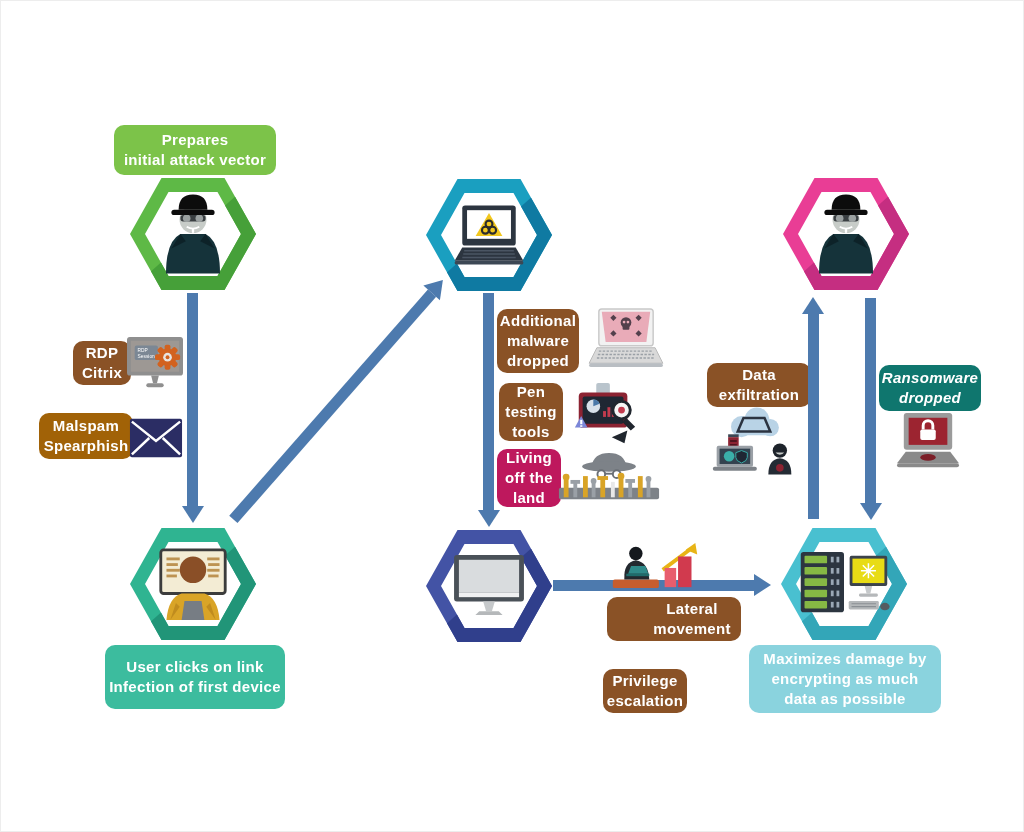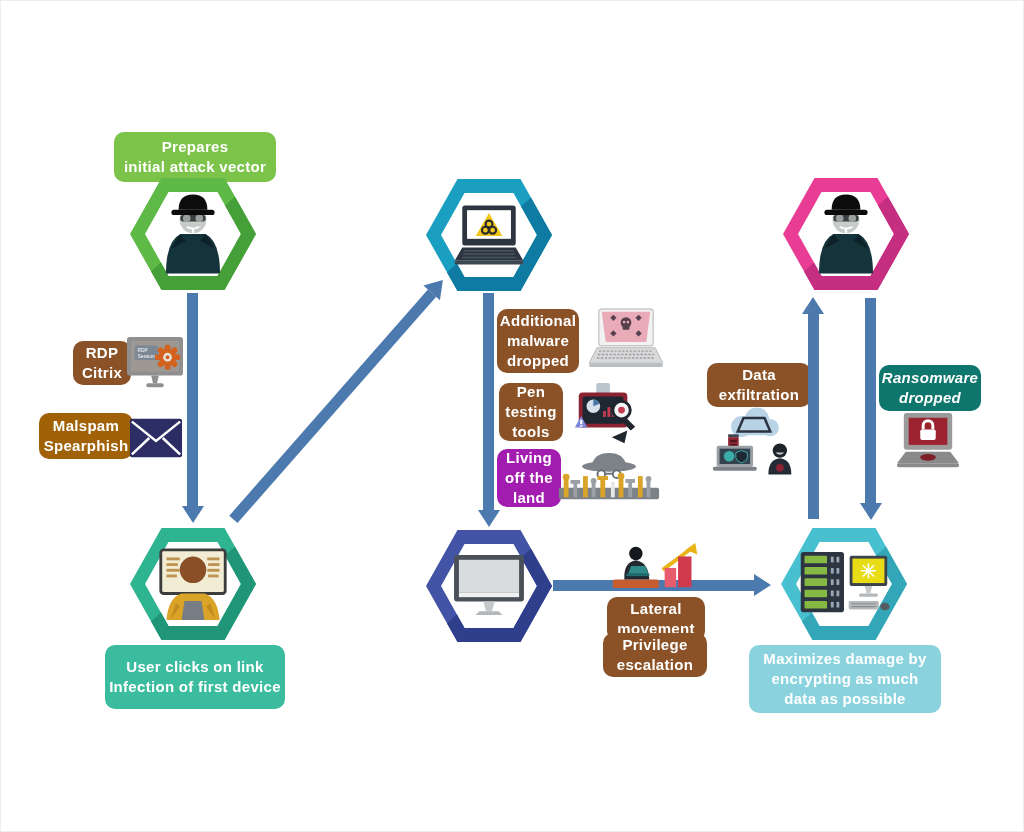--- a/index.html
+++ b/index.html
@@ -46,21 +46,21 @@
     </div>
   <div class="arrow" style="left:812px; top:507px; width:222px; transform:rotate(-90deg);">
       <div class="shaft"></div>
       <div class="head"></div>
     </div>
   <div class="arrow" style="left:870px; top:286px; width:222px; transform:rotate(90deg);">
       <div class="shaft"></div>
       <div class="head"></div>
     </div>
 
-  <div class="label f15" style="left: 113px; top: 131px; width: 162px; height: 50px; background-color: rgb(124, 195, 73);">Prepares
+  <div class="label f15" style="left: 113px; top: 124px; width: 162px; height: 50px; background-color: rgb(124, 195, 73);">Prepares
 initial attack vector</div>
   <div class="hex" style="left:129px; top:177px;">
       <svg class="hexsvg" viewBox="0 0 126 112">
         <defs>
           <clipPath id="hexclip0">
             <polygon points="126,0 126,112 0,112"></polygon>
           </clipPath>
         </defs>
         <path d="M0,56 L31.5,0 L94.5,0 L126,56 L94.5,112 L31.5,112 Z M15,56 L38.5,14 L87.5,14 L111,56 L87.5,98 L38.5,98 Z" fill="#5eb946" fill-rule="evenodd"></path>
         <path d="M0,56 L31.5,0 L94.5,0 L126,56 L94.5,112 L31.5,112 Z M15,56 L38.5,14 L87.5,14 L111,56 L87.5,98 L38.5,98 Z" fill="#46a039" fill-rule="evenodd" clip-path="url(#hexclip0)"></path>
@@ -296,21 +296,21 @@
     </g>
     <circle cx="56" cy="32" r="9" fill="#f5f5f5" stroke="#20262e" stroke-width="3"></circle>
     <circle cx="56" cy="32" r="3.5" fill="#c23b4e"></circle>
     <path d="M61,40 L70,49 L65.5,53 L56.5,44 Z" fill="#20262e"></path>
     <path d="M8,50 L21,50 L14.5,38 Z" fill="#7b86d8"></path>
     <rect x="13.5" y="42" width="2.2" height="4.5" fill="#ffffff"></rect>
     <rect x="13.5" y="47.6" width="2.2" height="1.6" fill="#ffffff"></rect>
     <path d="M46,60 L62,53 L59,66 Z" fill="#20262e"></path>
   </svg>
 
-  <div class="label f13" style="left: 496px; top: 448px; width: 64px; height: 58px; background-color: #a21caf;">Living
+  <div class="label f13" style="left: 496px; top: 448px; width: 64px; height: 58px; background-color: #be185d;">Living
 off the
 land</div>
   <svg class="sideicon" style="left:556px; top:450px;" width="104" height="56" viewBox="0 0 108 58">
     <path d="M36,16 Q38,2 54,2 Q70,2 72,16 Z" fill="#7d8288"></path>
     <ellipse cx="54" cy="16" rx="28" ry="5.5" fill="#7d8288"></ellipse>
     <circle cx="46" cy="24" r="4" fill="#ffffff" stroke="#6a6f75" stroke-width="2"></circle>
     <circle cx="62" cy="24" r="4" fill="#ffffff" stroke="#6a6f75" stroke-width="2"></circle>
     <path d="M50,23.5 L58,23.5" stroke="#6a6f75" stroke-width="2"></path>
     <rect x="2" y="38" width="104" height="12" rx="2" fill="#7d8288"></rect>
     <g>
@@ -338,23 +338,23 @@
     <path d="M56,30 L84,9" stroke="#e8b416" stroke-width="4"></path>
     <path d="M90,2 L92,14 L80,9 Z" fill="#e8b416"></path>
     <rect x="58" y="28" width="12" height="20" fill="#e85d6d"></rect>
     <rect x="72" y="16" width="14" height="32" fill="#d13a4e"></rect>
     <rect x="4" y="40" width="48" height="9" rx="2" fill="#c65d2e"></rect>
     <path d="M16,40 Q15,22 28,20 Q41,22 42,40 Z" fill="#23292f"></path>
     <circle cx="28" cy="13" r="7" fill="#15191e"></circle>
     <path d="M20,34 L41,34 L38,26 L23,26 Z" fill="#2f8a8a"></path>
     <rect x="18" y="34" width="24" height="2.6" fill="#1f6b6b"></rect>
   </svg>
-  <div class="label f13" style="left: 606px; top: 596px; width: 98px; height: 44px; background-color: rgb(138, 82, 38);">Lateral
+  <div class="label f13" style="left: 606px; top: 596px; width: 98px; height: 44px; background-color: rgb(138, 82, 38); padding-left: 36px;">Lateral
 movement</div>
-  <div class="label f13" style="left: 602px; top: 632px; width: 104px; height: 44px; background-color: rgb(138, 82, 38);">Privilege
+  <div class="label f13" style="left: 602px; top: 668px; width: 84px; height: 44px; background-color: rgb(138, 82, 38);">Privilege
 escalation</div>
 
   <div class="label f13" style="left: 706px; top: 362px; width: 104px; height: 44px; background-color: rgb(138, 82, 38);">Data
 exfiltration</div>
   <svg class="sideicon" style="left:708px; top:404px;" width="90" height="72" viewBox="0 0 94 74">
     <g fill="#b9d3e6">
       <circle cx="34" cy="22" r="11"></circle>
         <circle cx="50" cy="15" r="13"></circle>
         <circle cx="64" cy="23" r="9"></circle>
       <rect x="28" y="18" width="44" height="13" rx="6"></rect>

